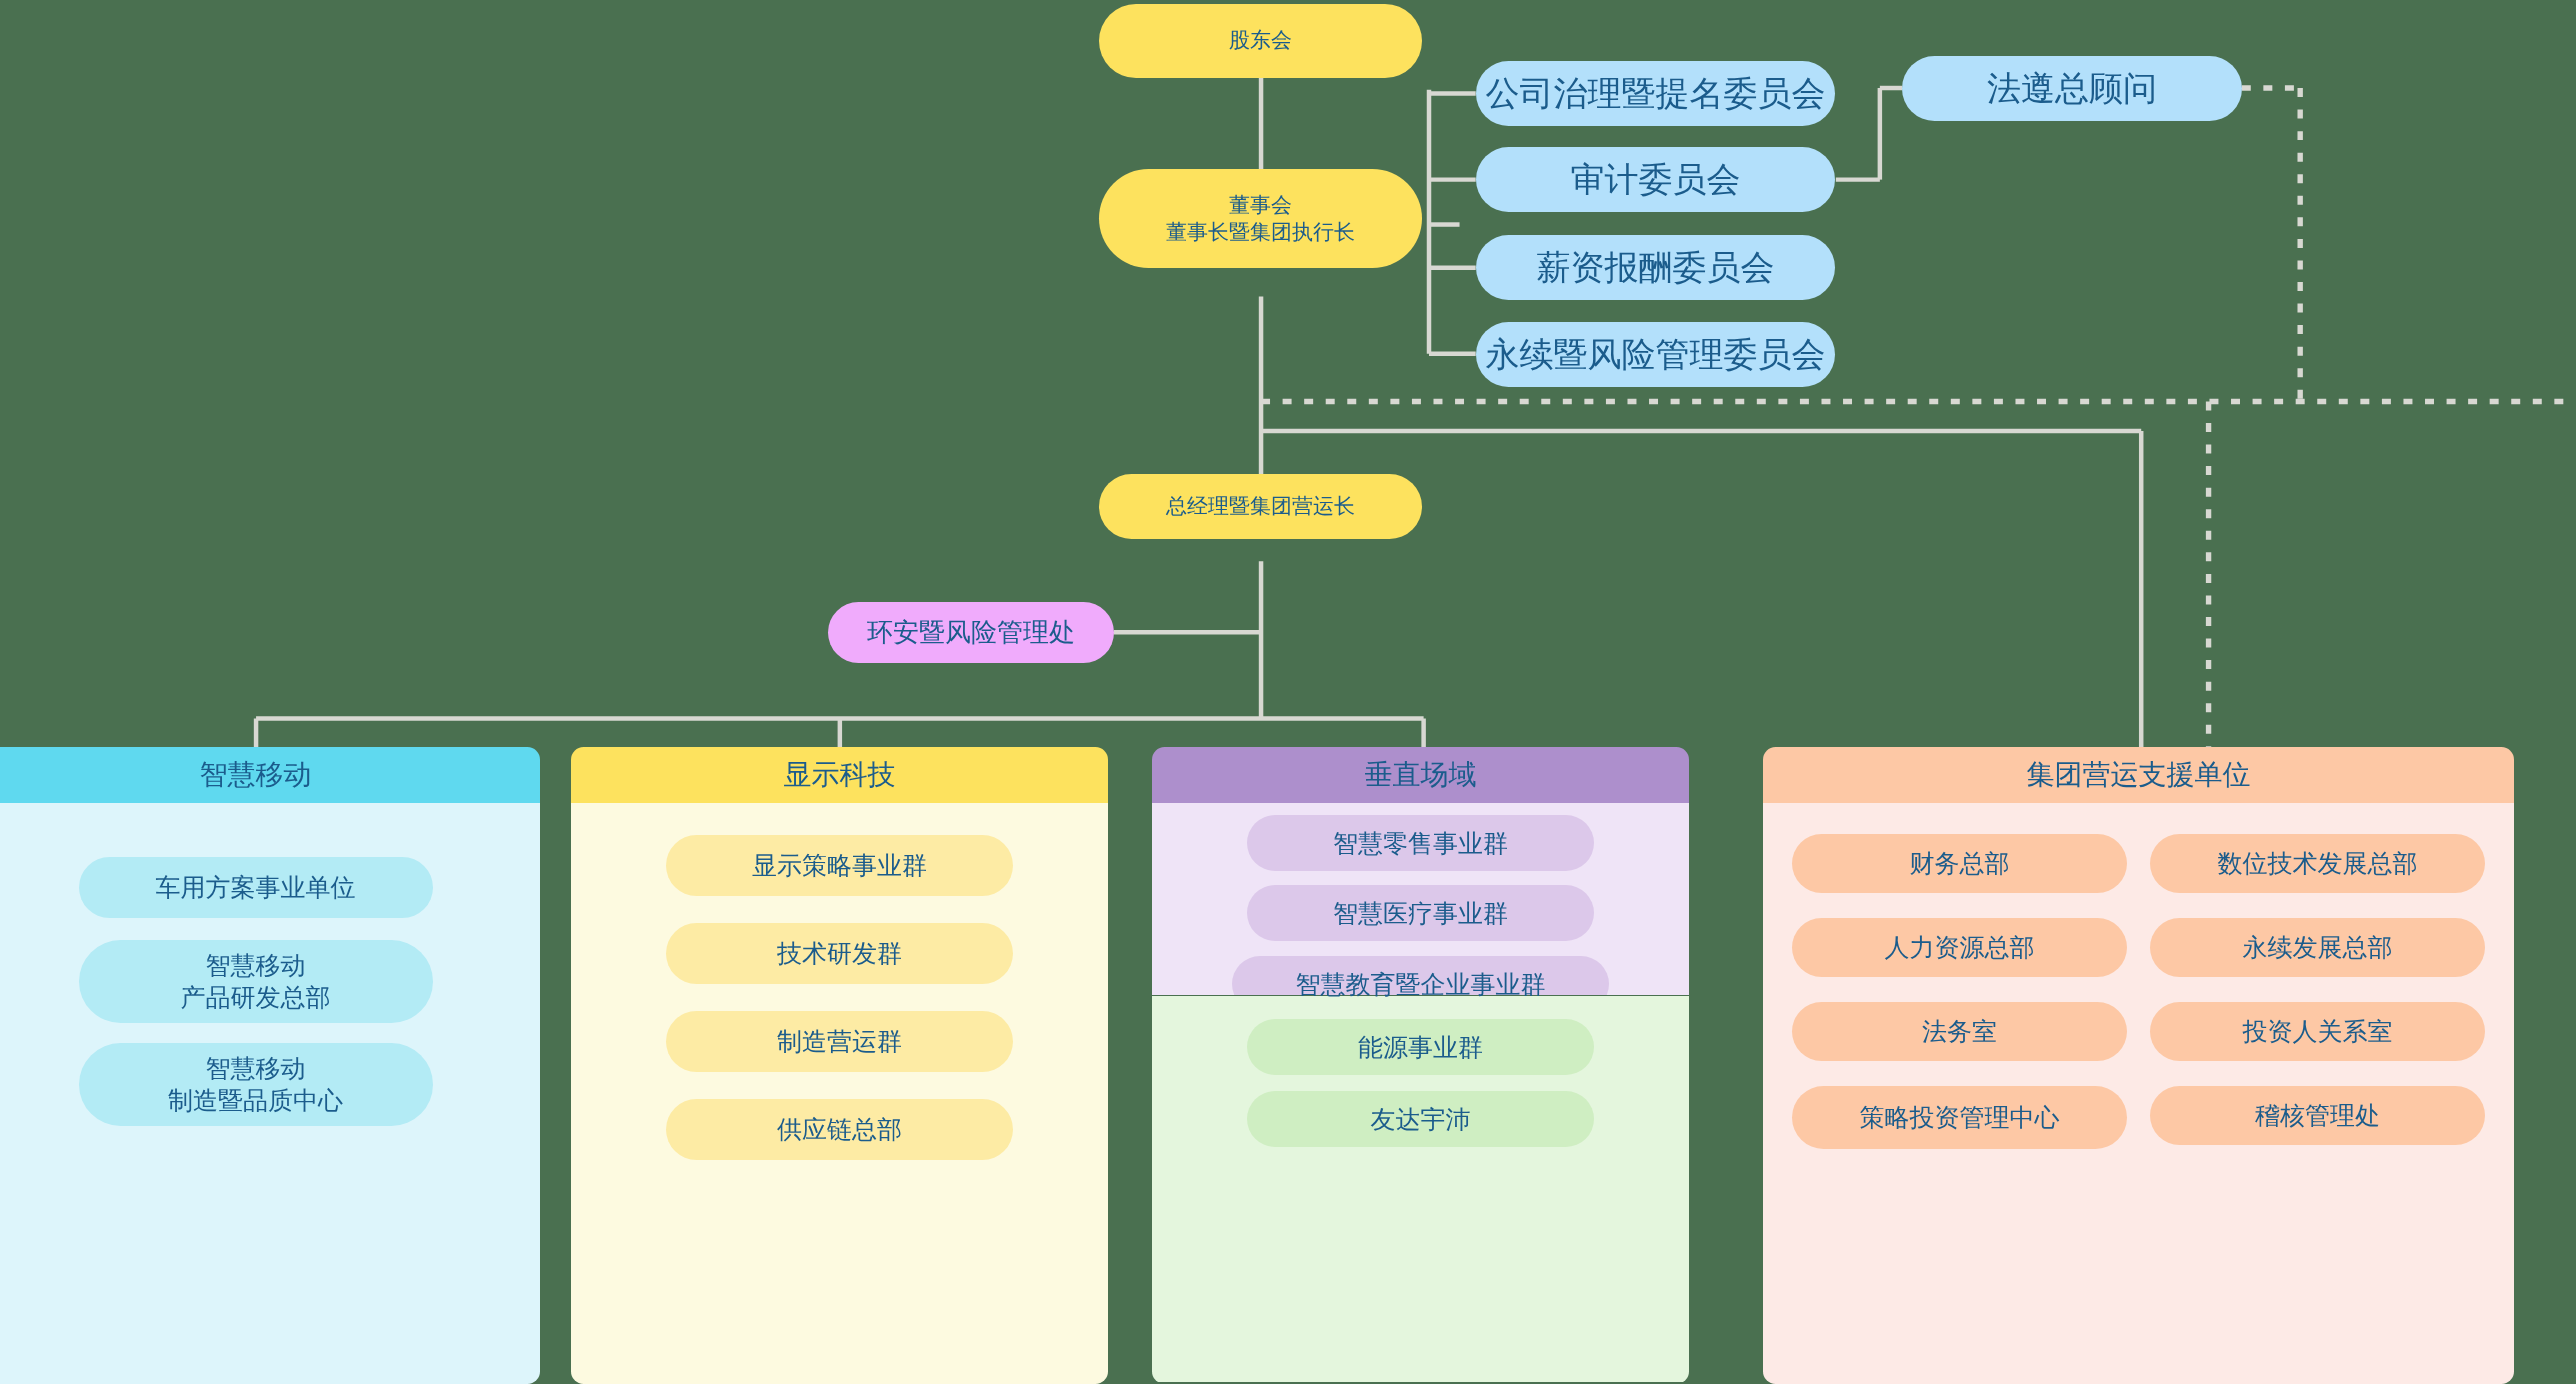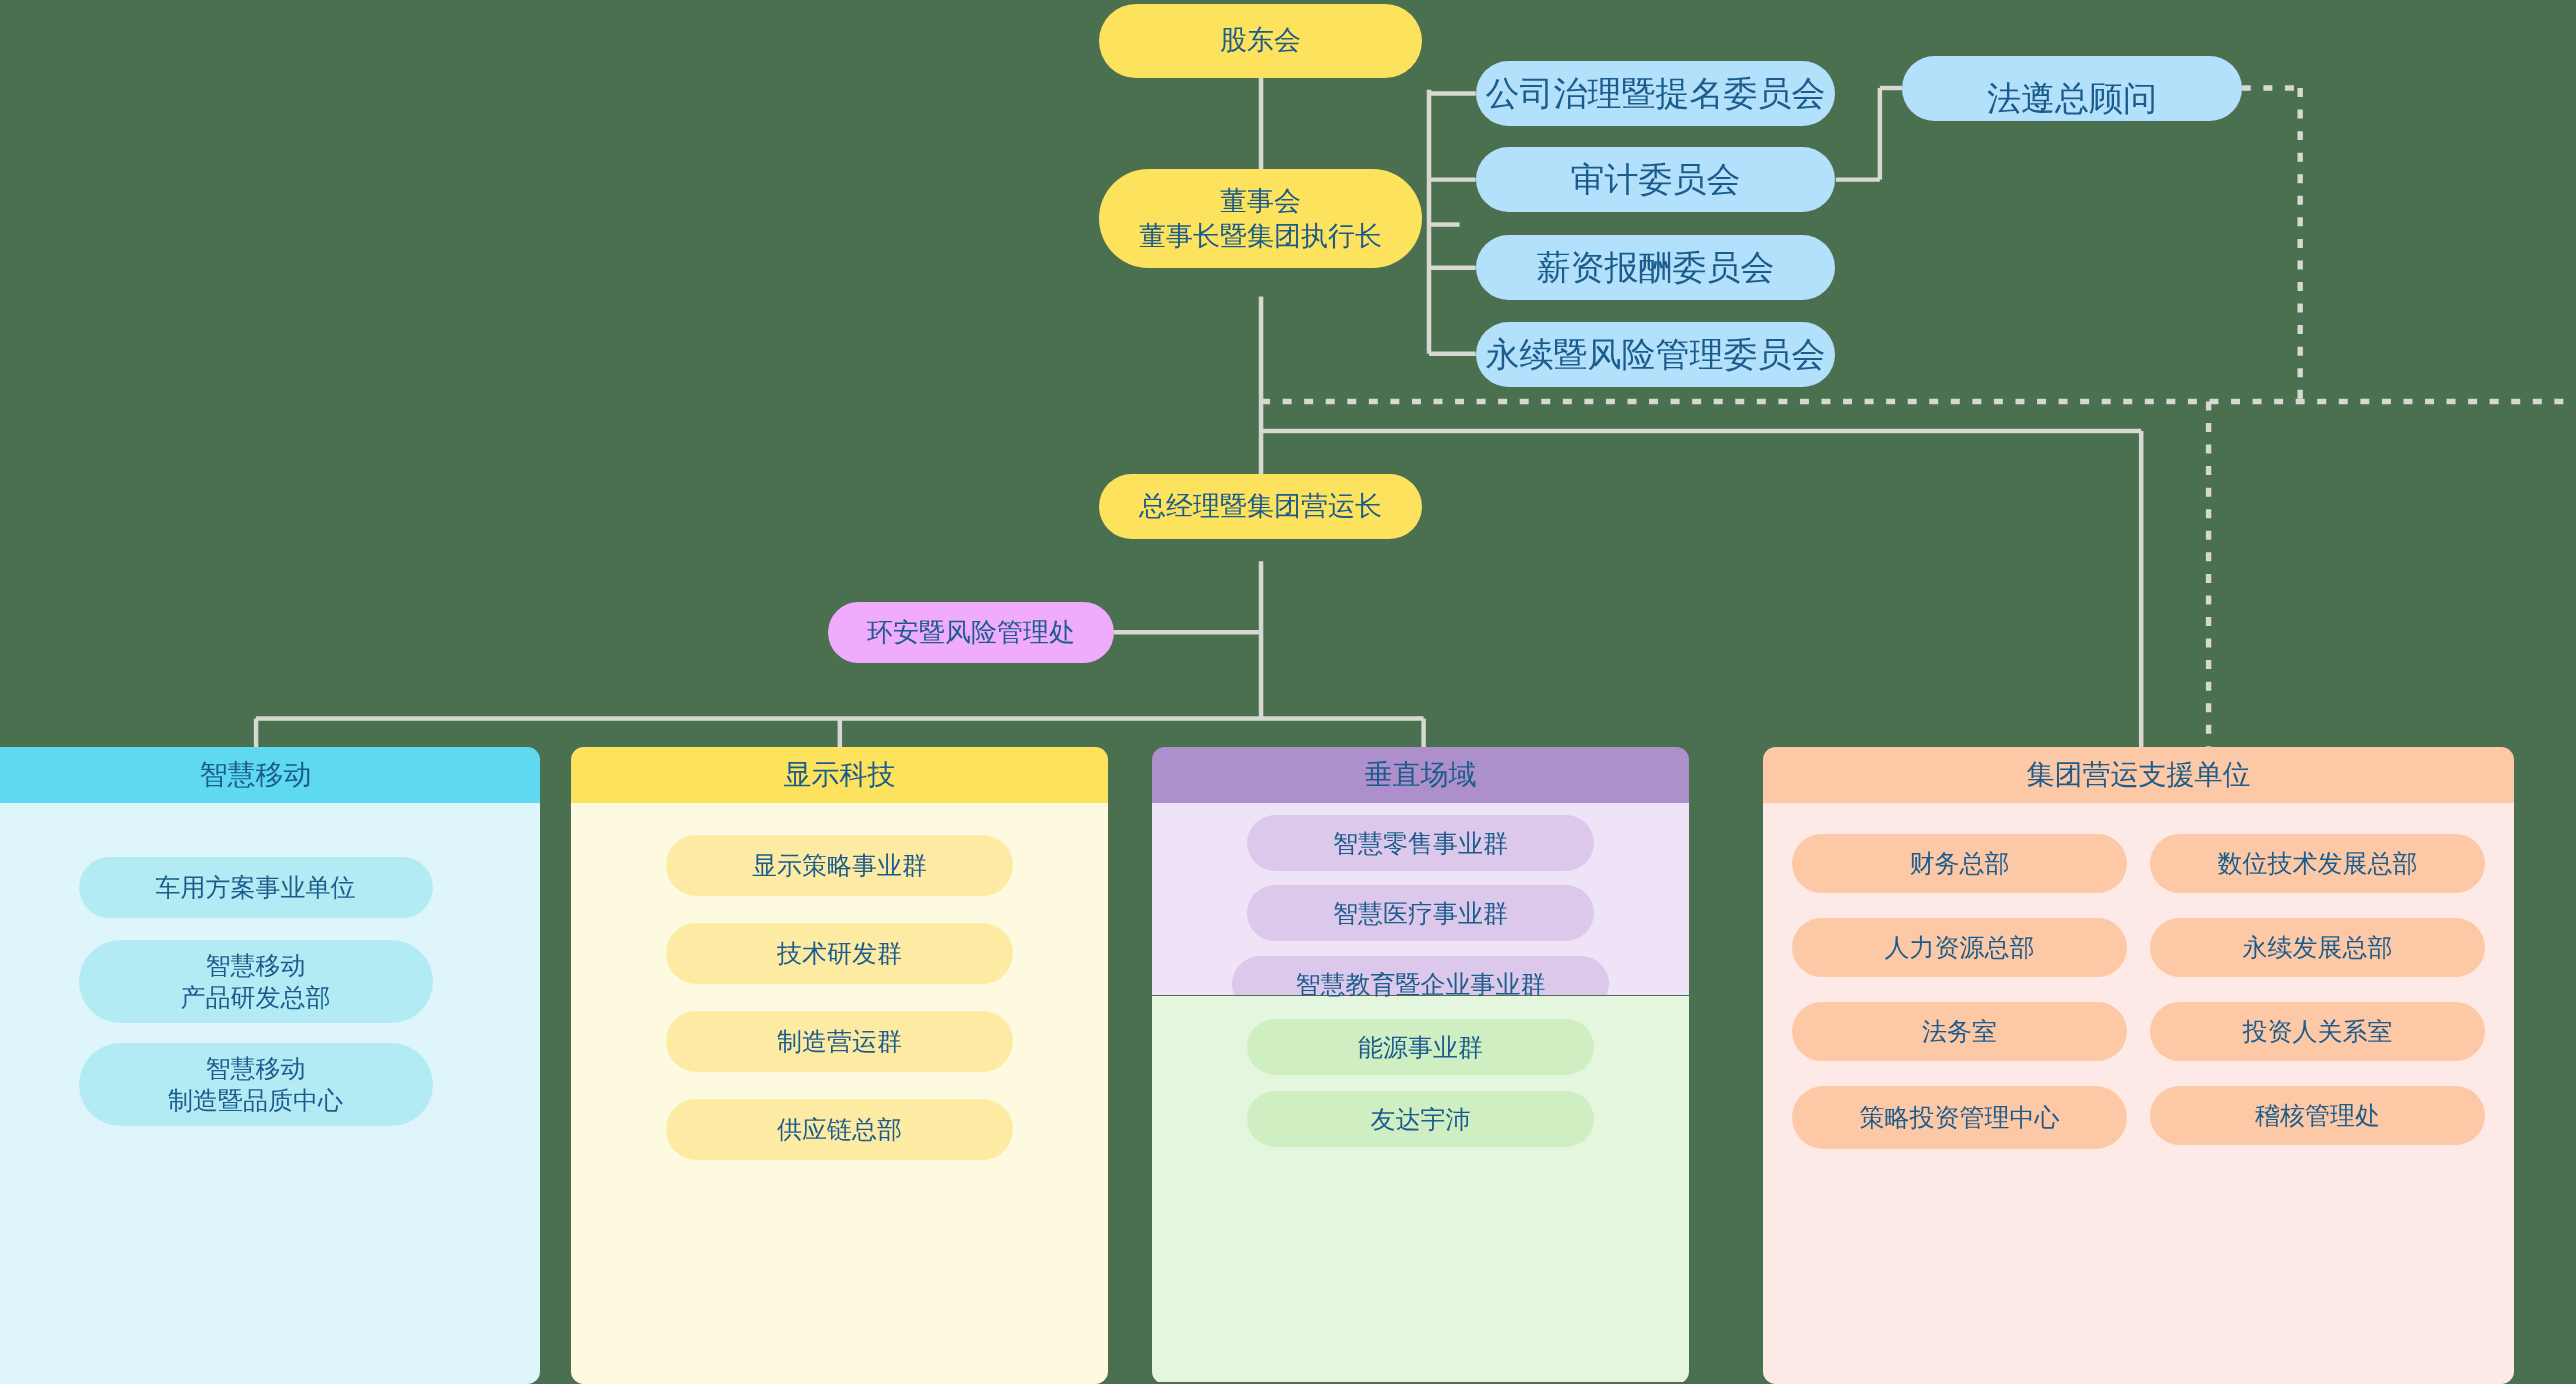--- a/index.html
+++ b/index.html
@@ -20,21 +20,21 @@
     text-align:center;
     box-sizing:border-box;
     line-height:1.28;
     white-space:pre-line;
   }
 
   
   .pill-yellow{
     background:#fde25e;
     border-radius:897px;
-    font-size:27px;
+    font-size:21px;
     color:#1b5c8c;
   }
   .pill-blue{
     background:#b3e0fb;
     border-radius:897px;
     font-size:34px;
     color:#1b5c8c;
   }
   .pill-yellow-sm{
     background:#f0abfc;
@@ -166,21 +166,21 @@
   </div>
 
   <div class="node pill-blue" style="left:1476px;top:147px;width:359px;height:65px;">
     <span>审计委员会</span>
   </div>
 
   <div class="node pill-blue" style="left:1476px;top:322px;width:359px;height:65px;">
     <span>永续暨风险管理委员会</span>
   </div>
 
-  <div class="node pill-blue" style="left:1902px;top:56px;width:340px;height:65px;align-items:flex-end;">
+  <div class="node pill-blue" style="left:1902px;top:56px;width:340px;height:65px;">
     <span>法遵总顾问</span>
   </div>
 
   <div class="node pill-yellow" style="left:1099px;top:474px;width:323px;height:65px;">
     <span>总经理暨集团营运长</span>
   </div>
 
   <div class="node pill-yellow-sm" style="left:828px;top:602px;width:286px;height:61px;">
     <span>环安暨风险管理处</span>
   </div>

